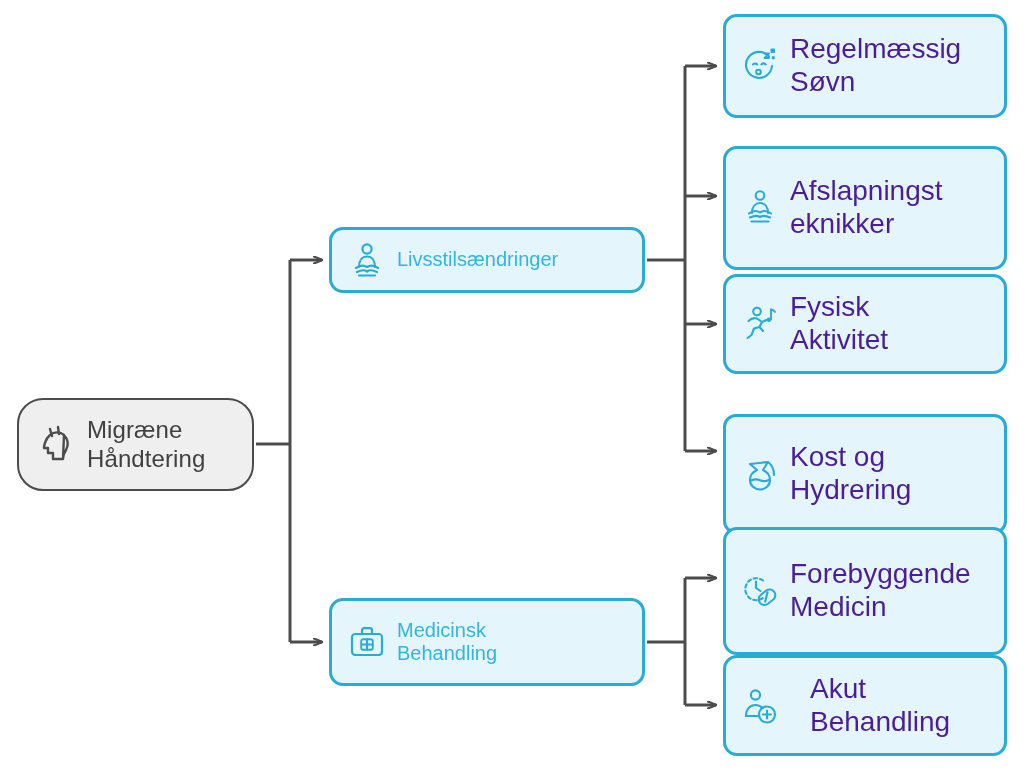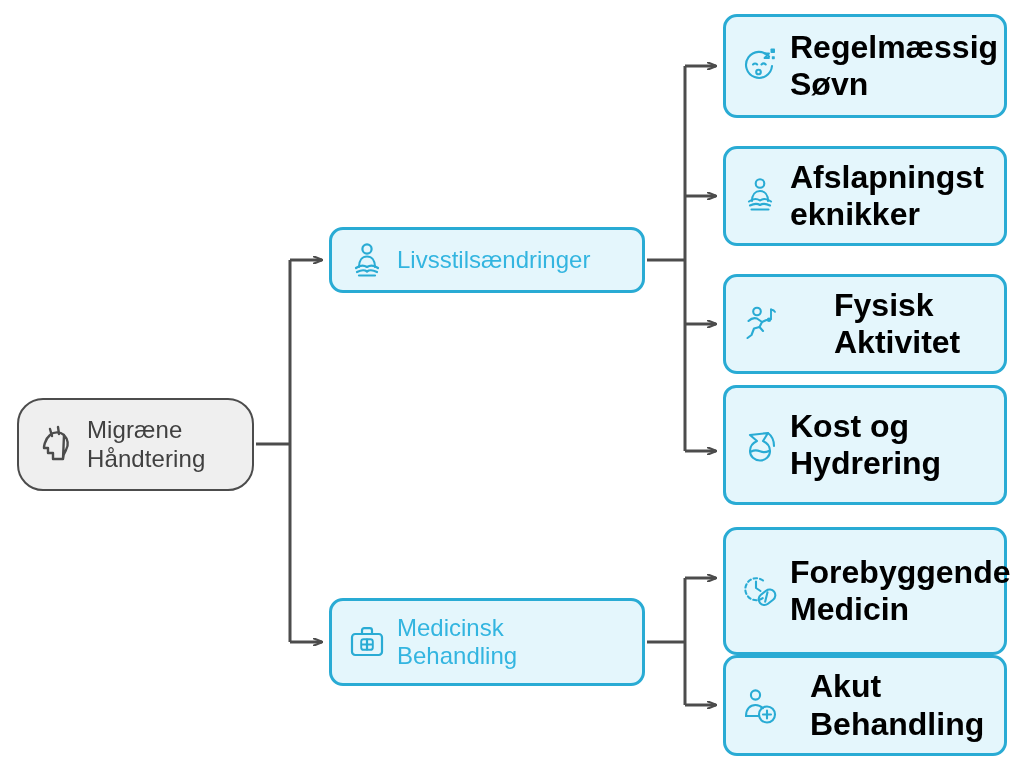--- a/index.html
+++ b/index.html
@@ -68,43 +68,42 @@
   .node.branch {
     left: 329px;
     width: 316px;
     background: #e4f6fc;
     border: 3px solid #29abd4;
     padding: 0 12px 0 17px;
   }
   .node.branch .icon { width: 36px; height: 40px; margin-right: 12px; }
   .node.branch .label {
     color: #33b5e0;
-    font-size: 24px;
+    font-size: 20px;
   }
   .node.branch.b1 { top: 227px; height: 66px; }
   .node.branch.b2 { top: 598px; height: 88px; }
 
   
   .node.leaf {
     left: 723px;
     width: 284px;
     background: #e4f6fc;
     border: 3px solid #29abd4;
     padding: 0 10px 0 15px;
   }
   .node.leaf .icon { width: 38px; height: 42px; margin-right: 11px; }
   .node.leaf .label {
-    color: #000000;
-    font-size: 32px;
-    font-weight: bold;
+    color: #4c1d95;
+    font-size: 28px;
   }
   .node.leaf.l1 { top: 14px;  height: 104px; }
-  .node.leaf.l2 { top: 146px; height: 100px; justify-content: flex-end; }
-  .node.leaf.l3 { top: 274px; height: 100px; gap: 44px; }
-  .node.leaf.l4 { top: 385px; height: 120px; border-radius: 13px; }
+  .node.leaf.l2 { top: 146px; height: 124px; justify-content: flex-end; }
+  .node.leaf.l3 { top: 274px; height: 100px; }
+  .node.leaf.l4 { top: 414px; height: 120px; border-radius: 13px; }
   .node.leaf.l5 { top: 527px; height: 128px; }
   .node.leaf.l6 { top: 655px; height: 101px; gap: 20px; }
 
   svg { display: block; overflow: visible; }
 </style>
 </head>
 <body>
 
 <div id="canvas">
 

